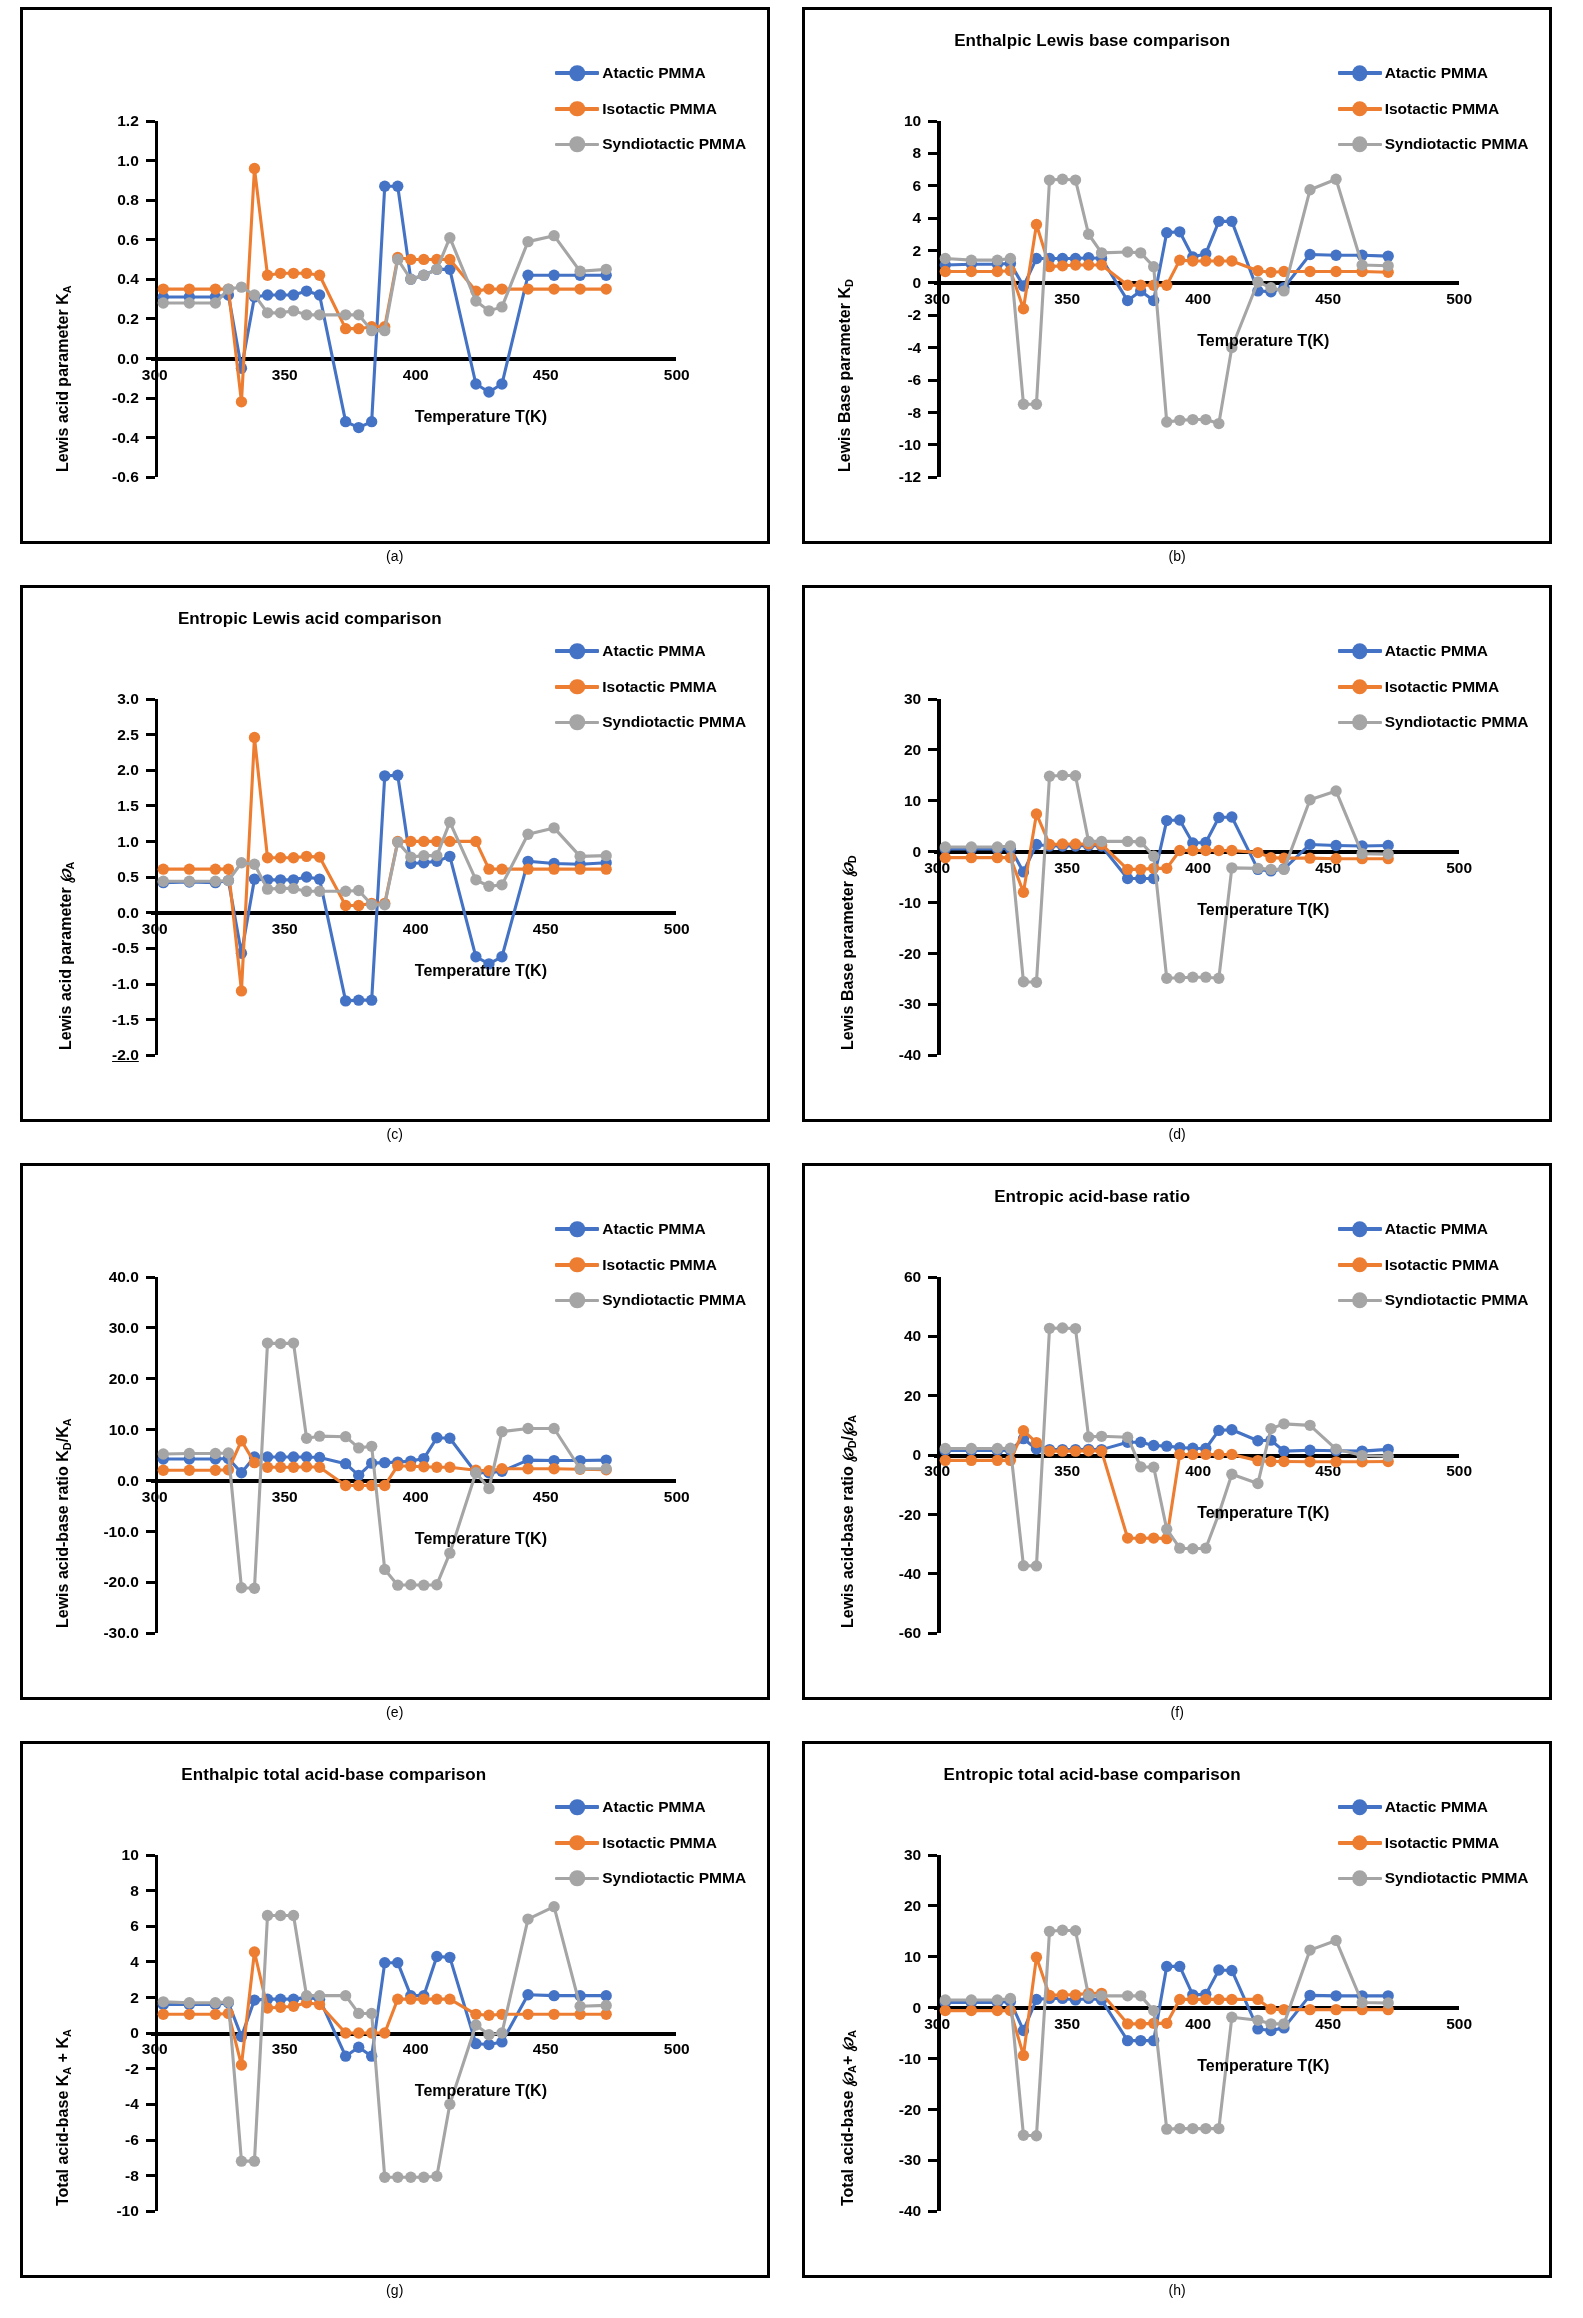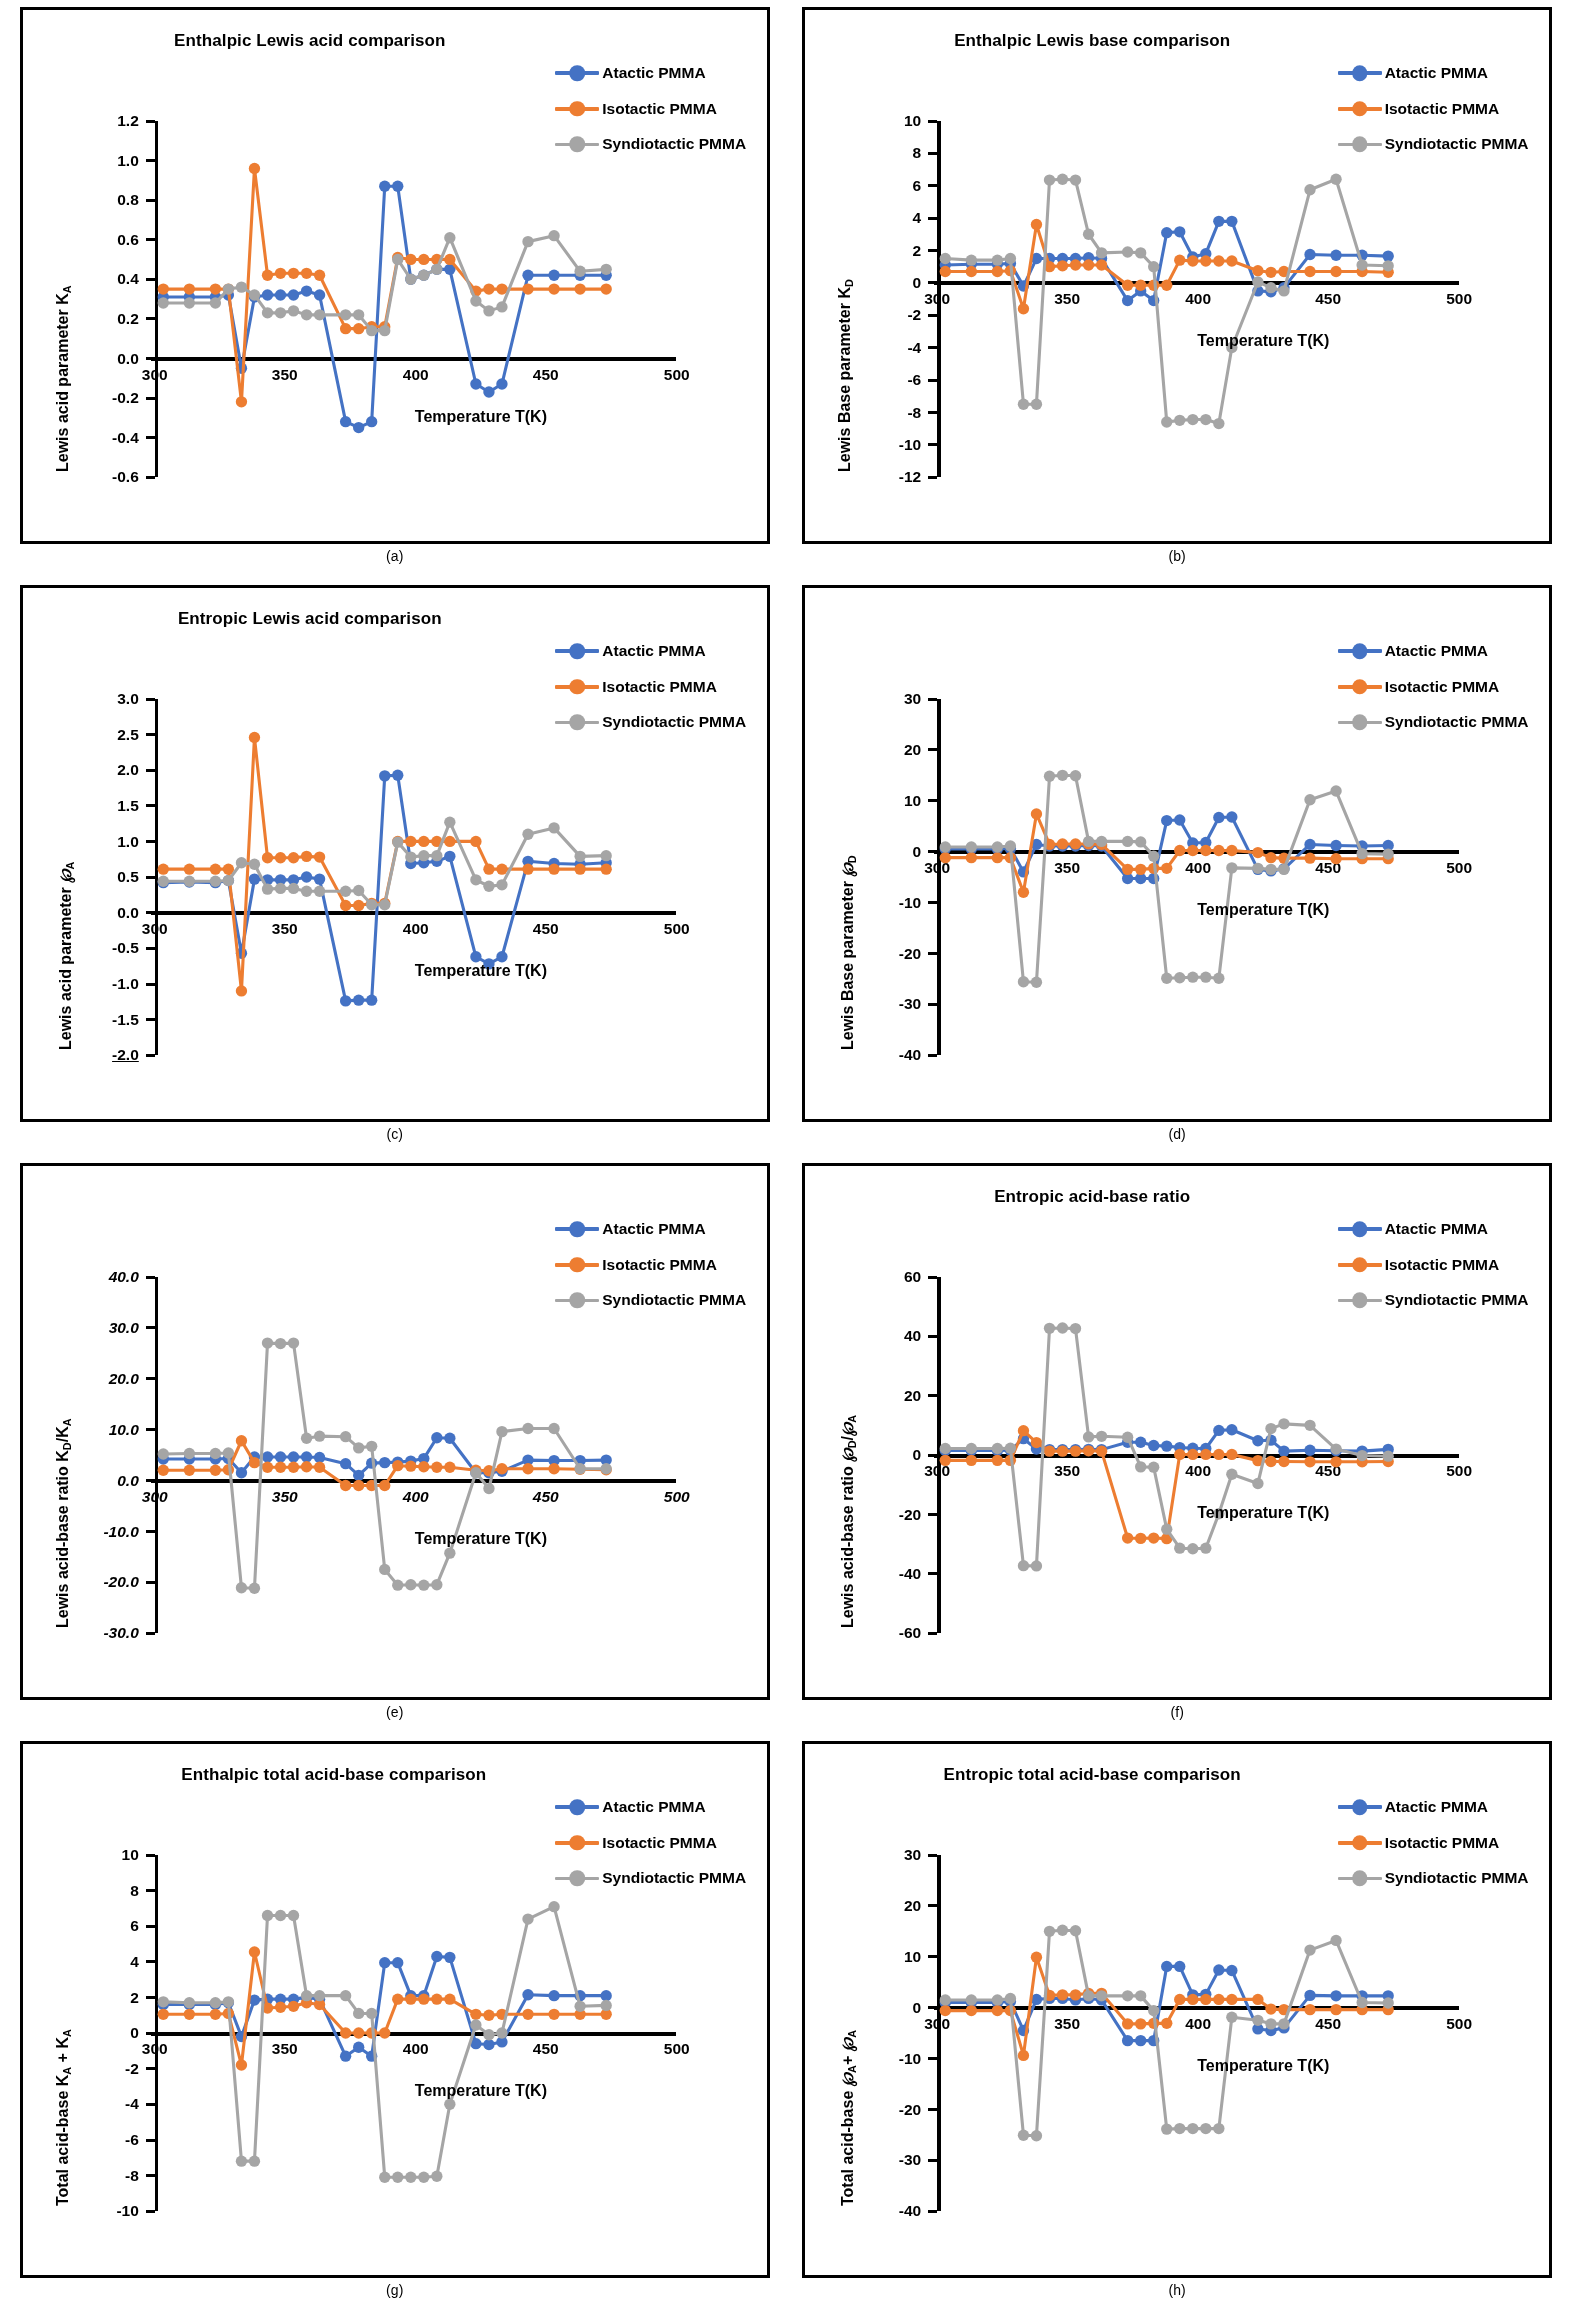--- a/index.html
+++ b/index.html
@@ -31,21 +31,20 @@
   .sub{font-size:.68em;vertical-align:-.28em;}
   .omg{font-family:"Liberation Serif",serif;font-style:italic;font-weight:bold;}
 </style>
 </head>
 <body>
 
 <div class="sheet">
   <div class="grid" id="grid">
       <div class="cell">
         <div class="panel">
-          <div class="ptitle shift" style="top: 20.7px;">Enthalpic Lewis acid comparison</div>
           <div class="legend" style="right: 20.7px; top: 54px;">
             <div class="lgitem">
               <span class="lgline" style="background:#4472C4">
                 <span class="lgdot" style="background:#4472C4"></span>
               </span>
               <span class="lglab">Atactic PMMA</span>
             </div>
             <div class="lgitem">
               <span class="lgline" style="background:#ED7D31">
                 <span class="lgdot" style="background:#ED7D31"></span>
@@ -648,21 +647,21 @@
               </span>
               <span class="lglab">Isotactic PMMA</span>
             </div>
             <div class="lgitem">
               <span class="lgline" style="background:#A5A5A5">
                 <span class="lgdot" style="background:#A5A5A5"></span>
               </span>
               <span class="lglab">Syndiotactic PMMA</span>
             </div>
           </div>
-          <div class="plot" style="left: 132px; top: 111px; width: 522px; height: 356px; font-style: italic;">
+          <div class="plot" style="left: 132px; top: 111px; width: 522px; height: 356px;">
             <div class="yaxis-line"></div>
             <div class="tickmark" style="top: -1.5px;"></div>
             <div class="ticklab" style="top: 0px; right: 538px;">40.0</div>
             <div class="tickmark" style="top: 49px;"></div>
             <div class="ticklab" style="top: 51px; right: 538px;">30.0</div>
             <div class="tickmark" style="top: 100px;"></div>
             <div class="ticklab" style="top: 102px; right: 538px;">20.0</div>
             <div class="tickmark" style="top: 151px;"></div>
             <div class="ticklab" style="top: 153px; right: 538px;">10.0</div>
             <div class="tickmark" style="top: 202px;"></div>

